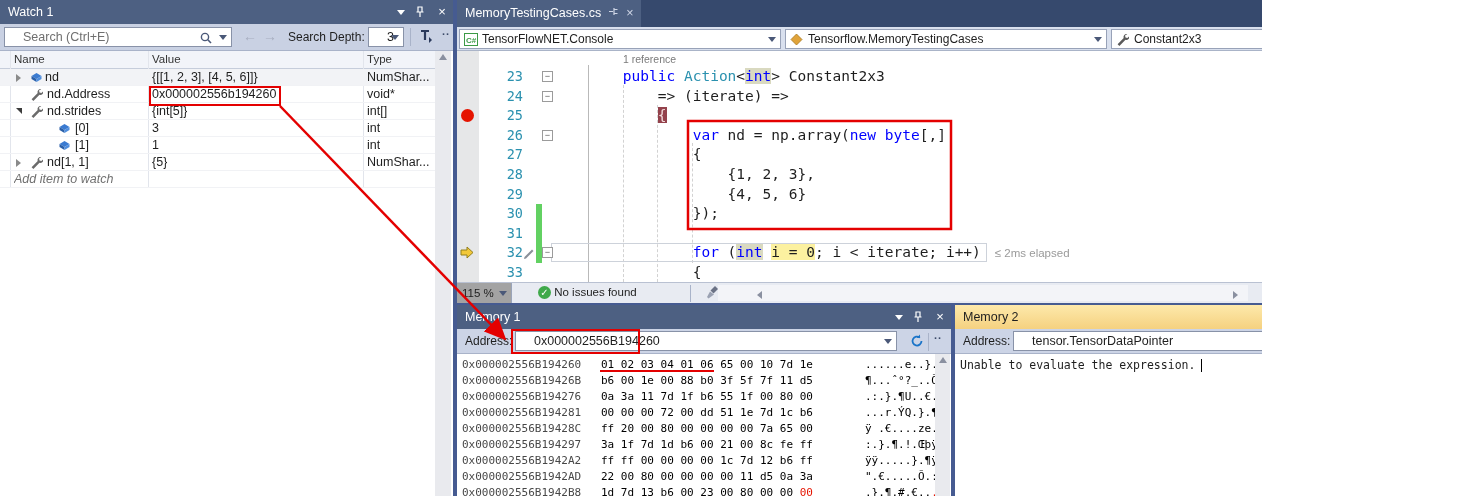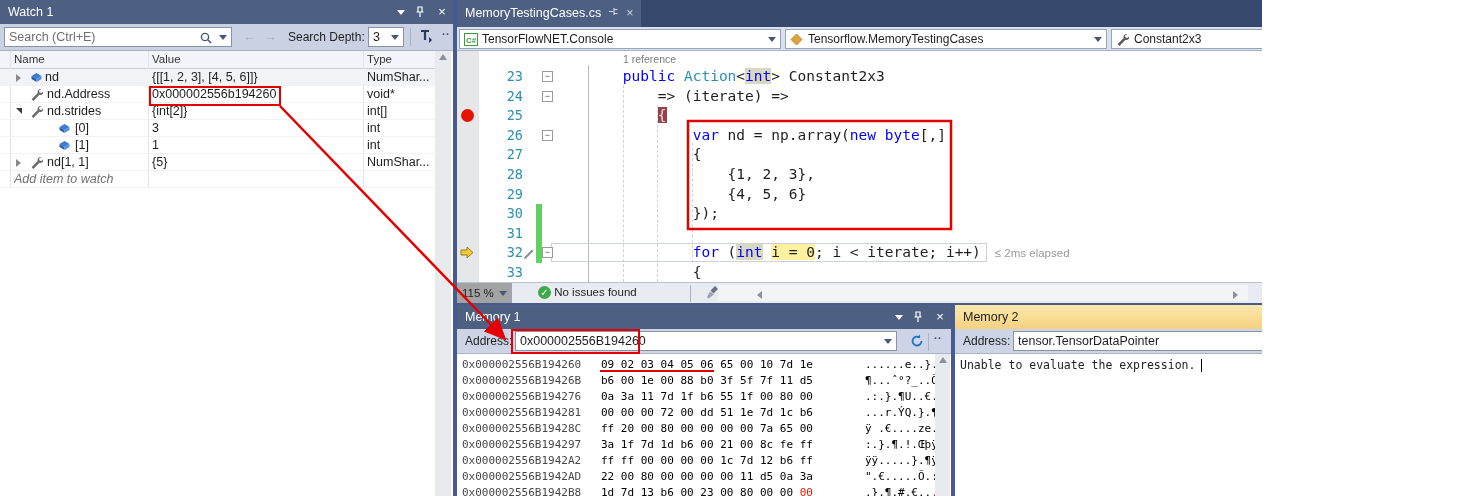--- a/index.html
+++ b/index.html
@@ -15,21 +15,21 @@
   .tb-icons { position:absolute; right:4px; top:0; height:24px; display:flex; align-items:center; gap:8px; }
   .tb-icons .g { width:14px; height:14px; display:inline-flex; align-items:center; justify-content:center;
                  color:#fff; font-size:13px; }
   .titlebar.active .g { color:#6b551c; }
   .caret { display:inline-block; width:0; height:0; border-left:4px solid transparent;
            border-right:4px solid transparent; border-top:5px solid #fff; }
   .titlebar.active .caret { border-top-color:#6b551c; }
   .caret.dark { border-top-color:#4a5878; }
   .toolrow { position:relative; height:27px; background:#c9d1e3; border-bottom:1px solid #a9b3c9; }
   .combo { position:absolute; background:#fff; border:1px solid #8892a8; height:20px; top:3px;
-           font-size:12.5px; line-height:18px; padding-left:4px; overflow:hidden; white-space:nowrap; }
+           font-size:12.5px; line-height:18px; padding-left:18px; overflow:hidden; white-space:nowrap; }
   .combo .cb-caret { position:absolute; right:4px; top:7px; }
   .overflow-dots { position:absolute; font-weight:bold; font-size:11px; color:#3b4a68; letter-spacing:1px; }
 
   
   .watch { left:0; top:0; width:455px; height:496px; background:#fff; border-right:2px solid #465b91; }
   .watch-grid-header { position:absolute; left:0; top:51px; width:437px; height:18px;
        background:#f2f4f9; border-bottom:1px solid #c6cddb; font-size:11.5px; color:#333; }
   .watch-grid-header span { position:absolute; top:2px; }
   .wcol-line { position:absolute; top:51px; width:1px; background:#e2e5ec; height:138px; }
   #watch-rows { position:absolute; left:0; top:69px; width:437px; }
@@ -182,21 +182,21 @@
           <span class="cell" style="left: 47px;">nd.Address</span>
           <span class="cell" style="left: 152px;">0x000002556b194260</span>
           <span class="cell" style="left: 367px;">void*</span>
         </div>
         <div class="wrow">
           <span class="wexp exp" style="left: 16px;"></span>
           <span class="wicon" style="left: 30px;"><svg width="13" height="13" viewBox="0 0 13 13">
               <path d="M11.3 1.2a3 3 0 0 0-3.6 3.9L1.6 11.2l1.8 1.7 6.1-6.1a3 3 0 0 0 3.8-3.7L11.4 5l-1.9-.5-.5-1.9z" fill="#6b6b6b"></path>
             </svg></span>
           <span class="cell" style="left: 47px;">nd.strides</span>
-          <span class="cell" style="left: 152px;">{int[2]}</span>
+          <span class="cell" style="left: 152px;">{int[5]}</span>
           <span class="cell" style="left: 367px;">int[]</span>
         </div>
         <div class="wrow">
           <span class="wicon" style="left: 58px;"><svg width="13" height="13" viewBox="0 0 13 13">
               <path d="M6.5 2 11.5 5 6.5 8 1.5 5z" fill="#3b7bd1"></path>
               <path d="M1.5 5v3l5 3v-3z" fill="#2a5fa8"></path>
               <path d="M11.5 5v3l-5 3v-3z" fill="#4f8ede"></path>
             </svg></span>
           <span class="cell" style="left: 75px;">[0]</span>
           <span class="cell" style="left: 152px;">3</span>
@@ -406,21 +406,21 @@
         <svg width="16" height="16" viewBox="0 0 16 16">
             <path d="M12.5 8a4.5 4.5 0 1 1-1.6-3.4" fill="none" stroke="#1a74c8" stroke-width="1.8"></path>
             <path d="M11 1.5v3.4H7.6z" fill="#1a74c8"></path>
           </svg>
       </span>
       <div class="tool-divider" style="left:471px;"></div>
       <span class="overflow-dots" style="left:477px; top:0;">..</span>
     </div>
     <div class="mem-content">
       <div id="mem-rows">
-          <div class="mrow" style="top: 3px; left: 5px;"><span class="maddr" style="position: absolute; left: 0px;">0x000002556B194260</span><span class="mhex" style="position: absolute; left: 139px;">09 02 03 04 05 06 65 00 10 7d 1e</span><span class="mascii" style="position: absolute; left: 403px;">......e..}.</span></div>
+          <div class="mrow" style="top: 3px; left: 5px;"><span class="maddr" style="position: absolute; left: 0px;">0x000002556B194260</span><span class="mhex" style="position: absolute; left: 139px;">01 02 03 04 01 06 65 00 10 7d 1e</span><span class="mascii" style="position: absolute; left: 403px;">......e..}.</span></div>
           <div class="mrow" style="top: 19px; left: 5px;"><span class="maddr" style="position: absolute; left: 0px;">0x000002556B19426B</span><span class="mhex" style="position: absolute; left: 139px;">b6 00 1e 00 88 b0 3f 5f 7f 11 d5</span><span class="mascii" style="position: absolute; left: 403px;">¶...ˆ°?_..Õ</span></div>
           <div class="mrow" style="top: 35px; left: 5px;"><span class="maddr" style="position: absolute; left: 0px;">0x000002556B194276</span><span class="mhex" style="position: absolute; left: 139px;">0a 3a 11 7d 1f b6 55 1f 00 80 00</span><span class="mascii" style="position: absolute; left: 403px;">.:.}.¶U..€.</span></div>
           <div class="mrow" style="top: 51px; left: 5px;"><span class="maddr" style="position: absolute; left: 0px;">0x000002556B194281</span><span class="mhex" style="position: absolute; left: 139px;">00 00 00 72 00 dd 51 1e 7d 1c b6</span><span class="mascii" style="position: absolute; left: 403px;">...r.ÝQ.}.¶</span></div>
           <div class="mrow" style="top: 67px; left: 5px;"><span class="maddr" style="position: absolute; left: 0px;">0x000002556B19428C</span><span class="mhex" style="position: absolute; left: 139px;">ff 20 00 80 00 00 00 00 7a 65 00</span><span class="mascii" style="position: absolute; left: 403px;">ÿ .€....ze.</span></div>
           <div class="mrow" style="top: 83px; left: 5px;"><span class="maddr" style="position: absolute; left: 0px;">0x000002556B194297</span><span class="mhex" style="position: absolute; left: 139px;">3a 1f 7d 1d b6 00 21 00 8c fe ff</span><span class="mascii" style="position: absolute; left: 403px;">:.}.¶.!.Œþÿ</span></div>
           <div class="mrow" style="top: 99px; left: 5px;"><span class="maddr" style="position: absolute; left: 0px;">0x000002556B1942A2</span><span class="mhex" style="position: absolute; left: 139px;">ff ff 00 00 00 00 1c 7d 12 b6 ff</span><span class="mascii" style="position: absolute; left: 403px;">ÿÿ.....}.¶ÿ</span></div>
           <div class="mrow" style="top: 115px; left: 5px;"><span class="maddr" style="position: absolute; left: 0px;">0x000002556B1942AD</span><span class="mhex" style="position: absolute; left: 139px;">22 00 80 00 00 00 00 11 d5 0a 3a</span><span class="mascii" style="position: absolute; left: 403px;">".€.....Õ.:</span></div>
           <div class="mrow" style="top: 131px; left: 5px;"><span class="maddr" style="position: absolute; left: 0px;">0x000002556B1942B8</span><span class="mhex" style="position: absolute; left: 139px;">1d 7d 13 b6 00 23 00 80 00 00 <span class="redb">00</span></span><span class="mascii" style="position: absolute; left: 403px;">.}.¶.#.€..<span class="redb">.</span></span></div>
         </div>
     </div>

